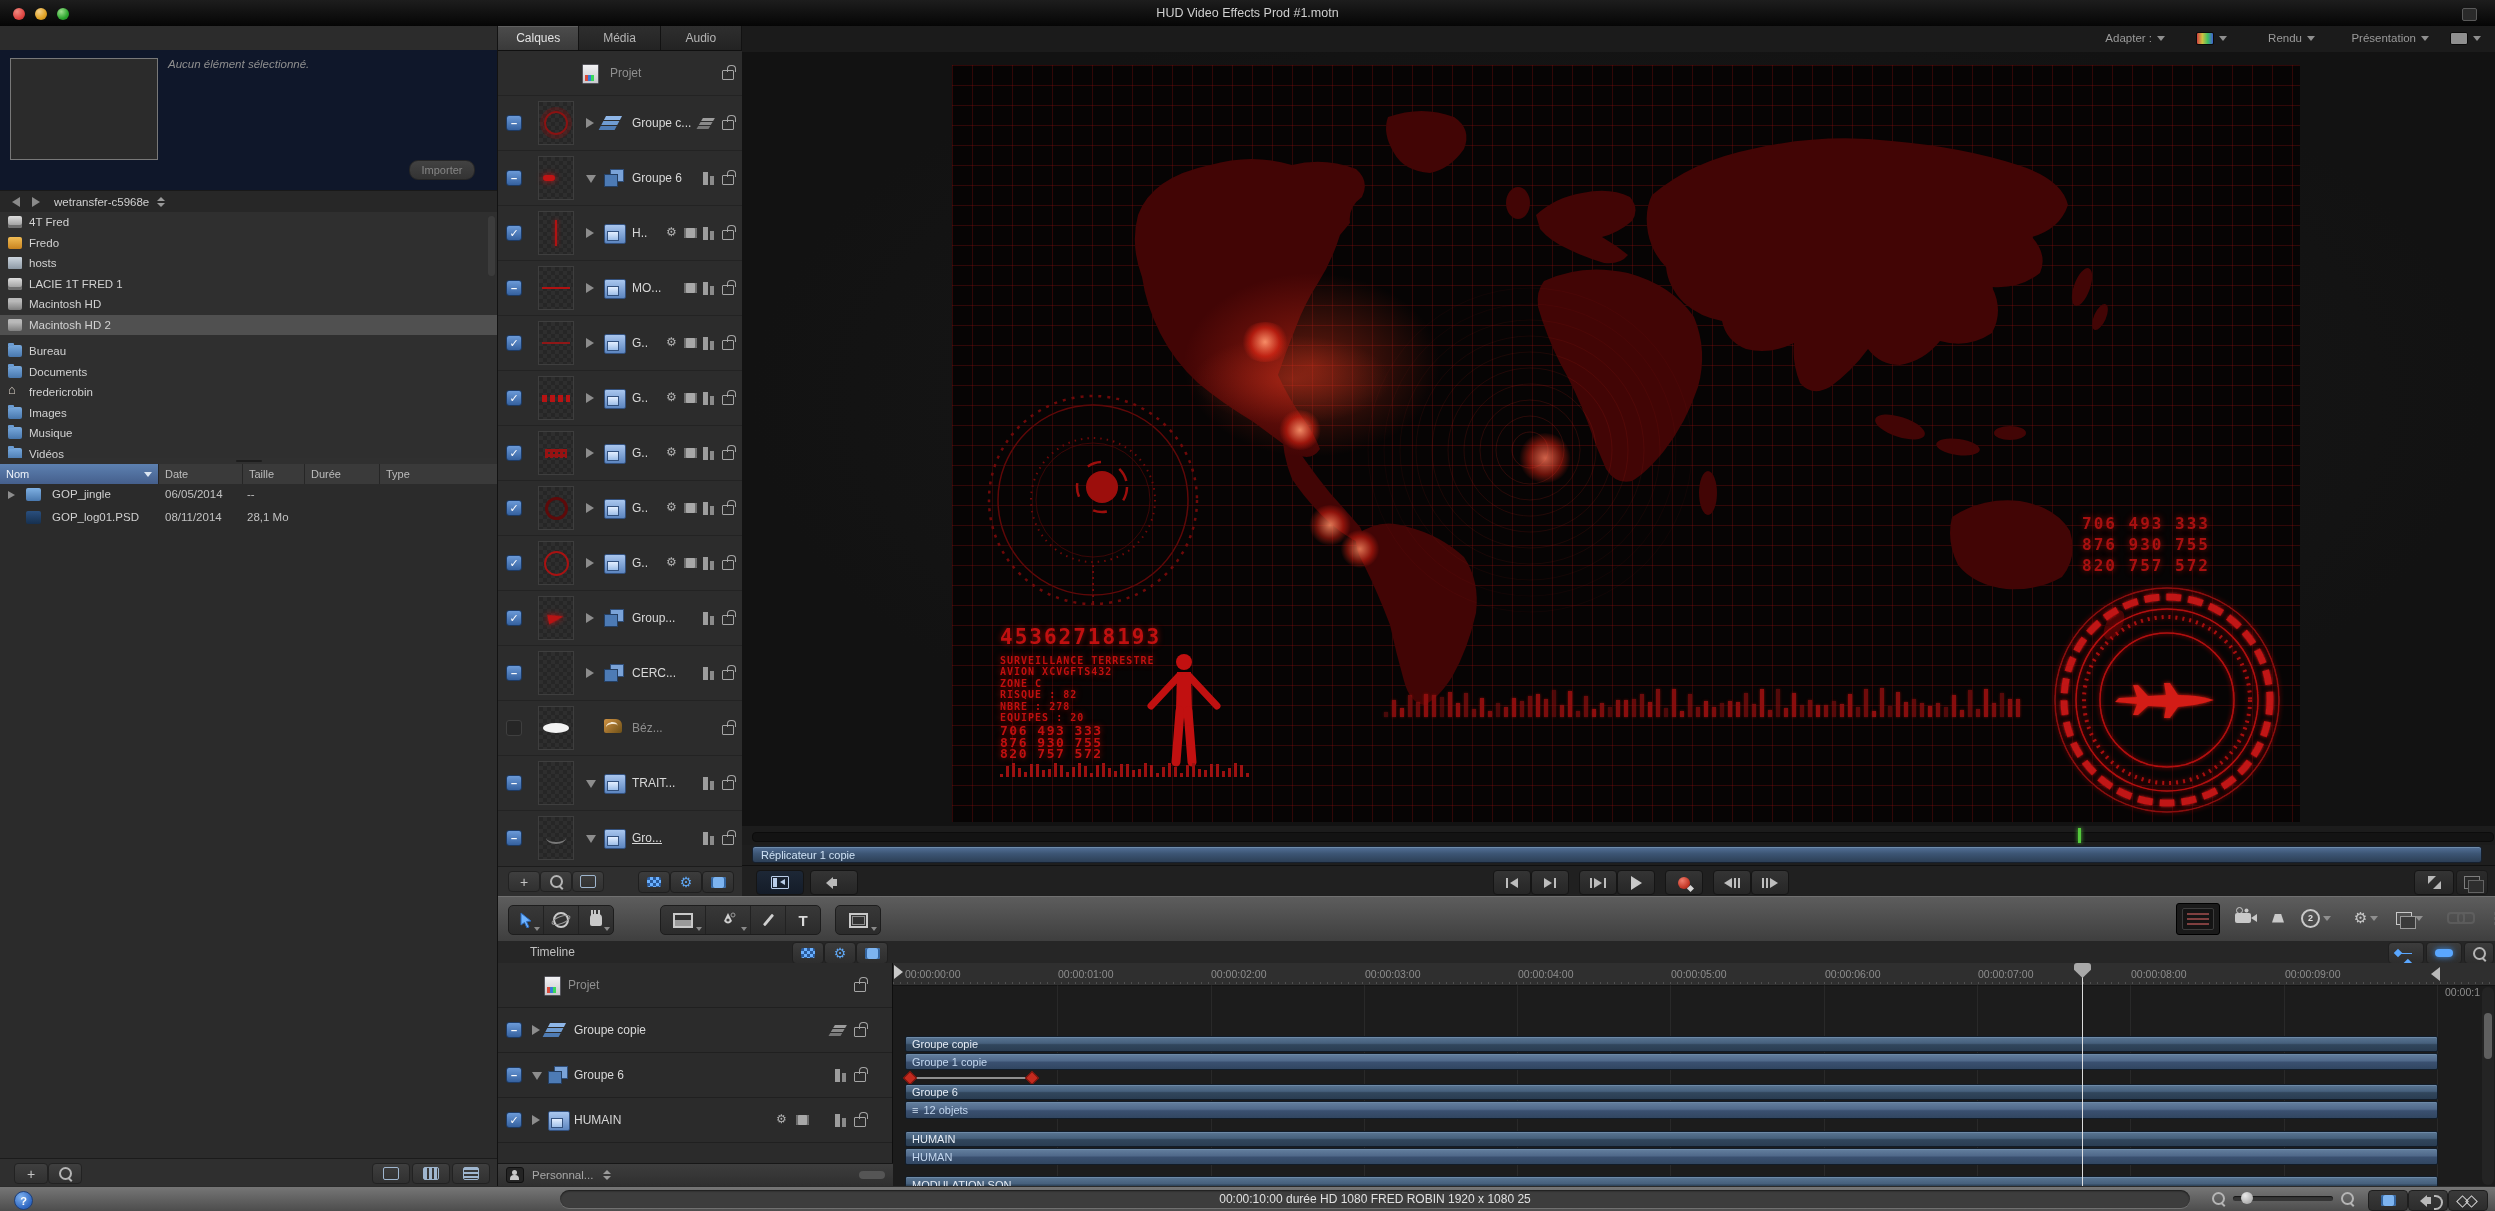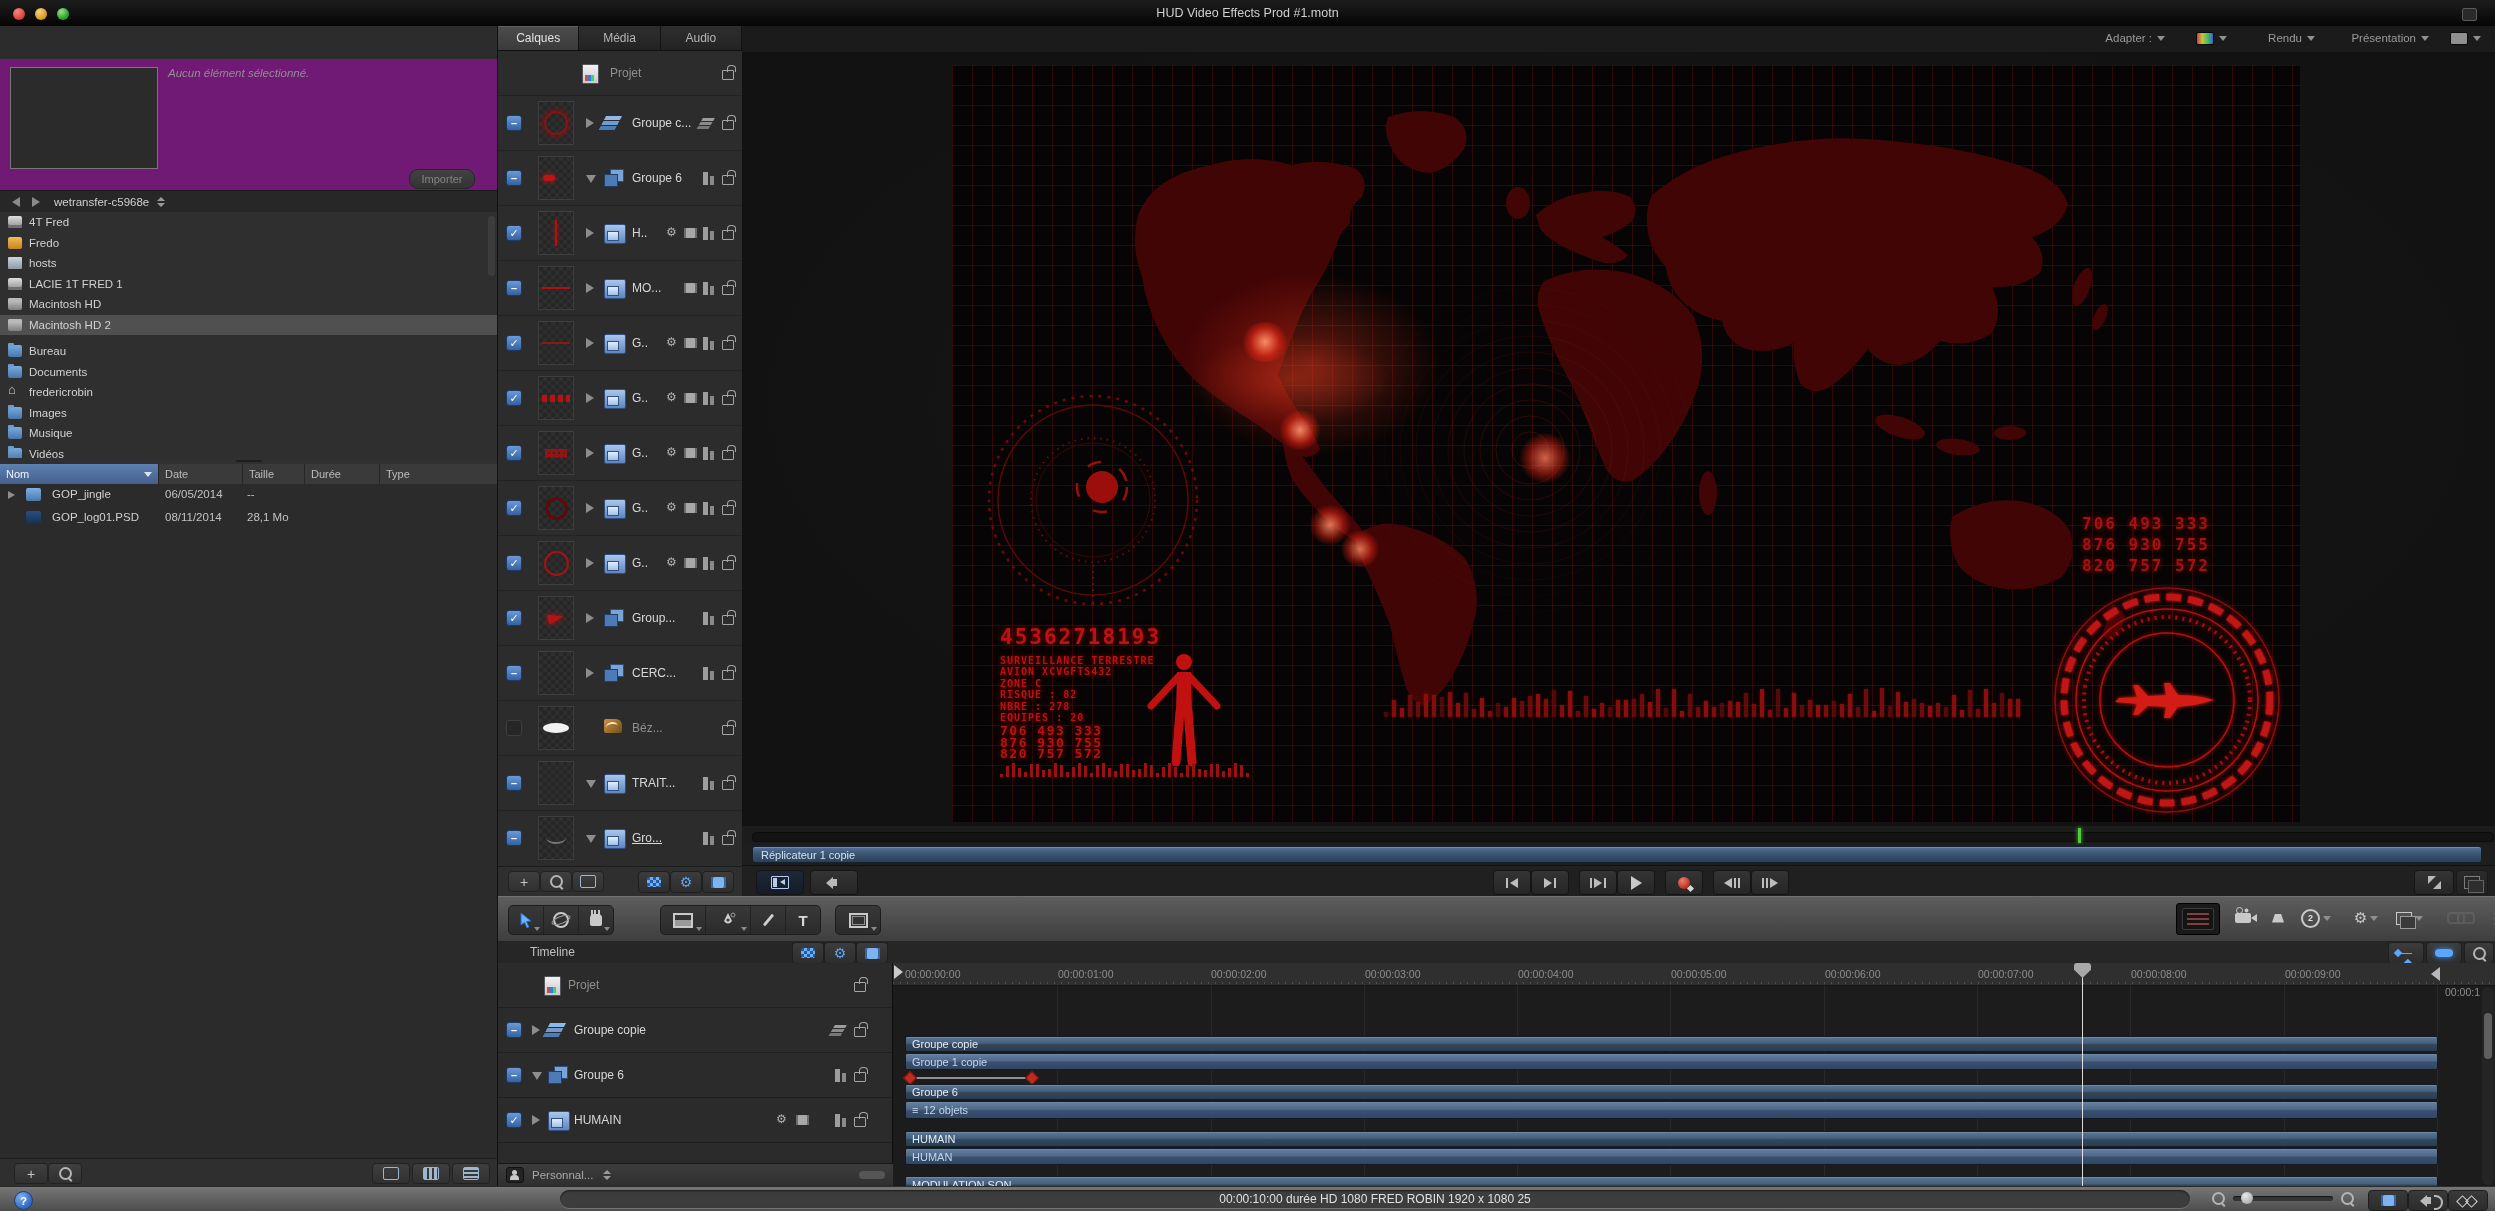--- a/index.html
+++ b/index.html
@@ -14,21 +14,21 @@
   .tl.g{left:57px;background:radial-gradient(circle at 35% 30%,#9fe08f,#2ca62e 60%,#1d7a1f);}
   #win-title{position:absolute;left:0;right:0;top:6px;text-align:center;font-size:12.5px;color:#cfcfcf;}
   #win-corner{position:absolute;right:18px;top:8px;width:13px;height:11px;border:1px solid #5a5a5a;border-radius:2px;background:#2a2a2a;}
   
   .tabbar{position:absolute;height:24px;display:flex;background:#222;border-bottom:1px solid #101010;}
   .tab{flex:1;display:flex;align-items:center;justify-content:center;font-size:12px;color:#b5b5b5;
        background:linear-gradient(#2e2e2e,#232323);border-right:1px solid #121212;}
   .tab.t-active{background:linear-gradient(#4c4c4c,#3a3a3a);color:#e2e2e2;box-shadow:inset 0 1px 0 #5f5f5f;}
   
   #left-panel{position:absolute;left:0;top:26px;width:497px;height:1160px;background:#2c2c2c;border-right:1px solid #121212;}
-  #preview-area{position:absolute;left:0;top:24px;width:497px;height:140px;background:#701a75;margin-top:9px;}
+  #preview-area{position:absolute;left:0;top:24px;width:497px;height:140px;background:#0f172a;}
   #preview-box{position:absolute;left:10px;top:8px;width:146px;height:100px;background:#2b2b2b;border:1px solid #787878;}
   #no-sel{position:absolute;left:168px;top:8px;font-size:11.5px;font-style:italic;color:#8f8f8f;}
   #import-btn{position:absolute;right:22px;bottom:10px;width:64px;height:18px;border-radius:9px;
     background:linear-gradient(#424242,#333);border:1px solid #262626;color:#858585;font-size:11px;
     display:flex;align-items:center;justify-content:center;}
   #path-bar{position:absolute;left:0;top:164px;width:497px;height:22px;background:#272727;border-top:1px solid #191919;border-bottom:1px solid #191919;display:flex;align-items:center;}
   .nav-arrow{width:0;height:0;margin-left:12px;}
   .nav-arrow.back{border-right:8px solid #8a8a8a;border-top:5px solid transparent;border-bottom:5px solid transparent;}
   .nav-arrow.fwd{border-left:8px solid #8a8a8a;border-top:5px solid transparent;border-bottom:5px solid transparent;}
   #path-label{margin-left:14px;font-size:11.5px;color:#d0d0d0;}

